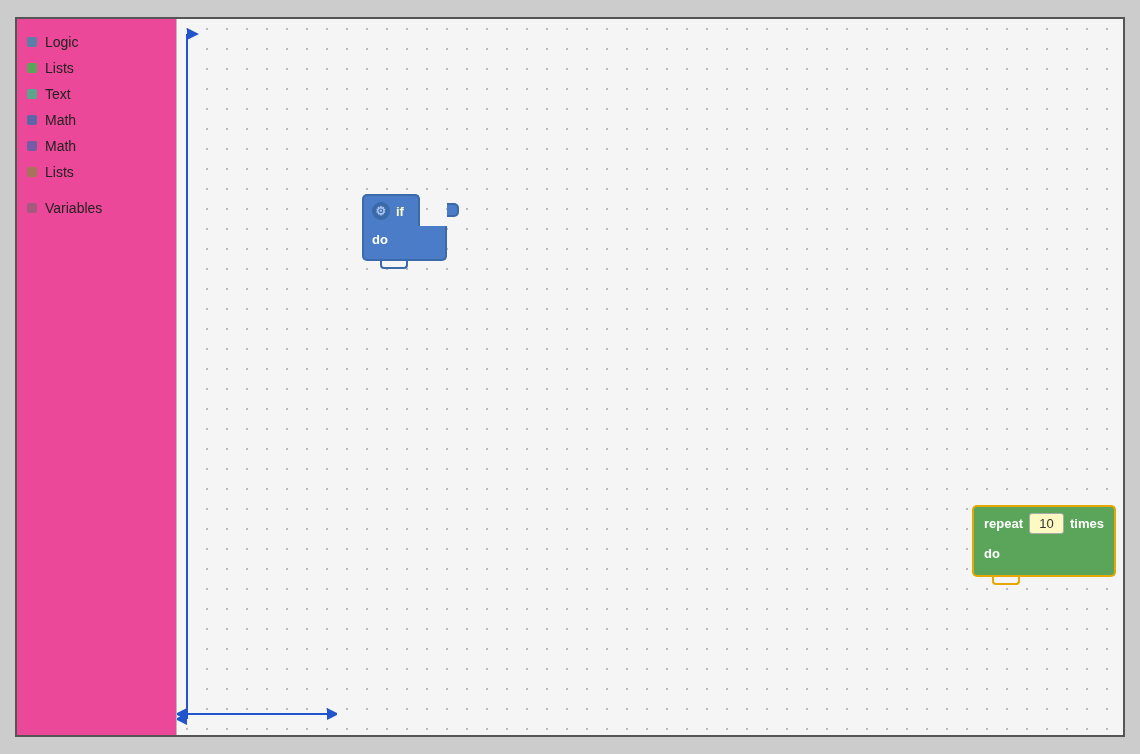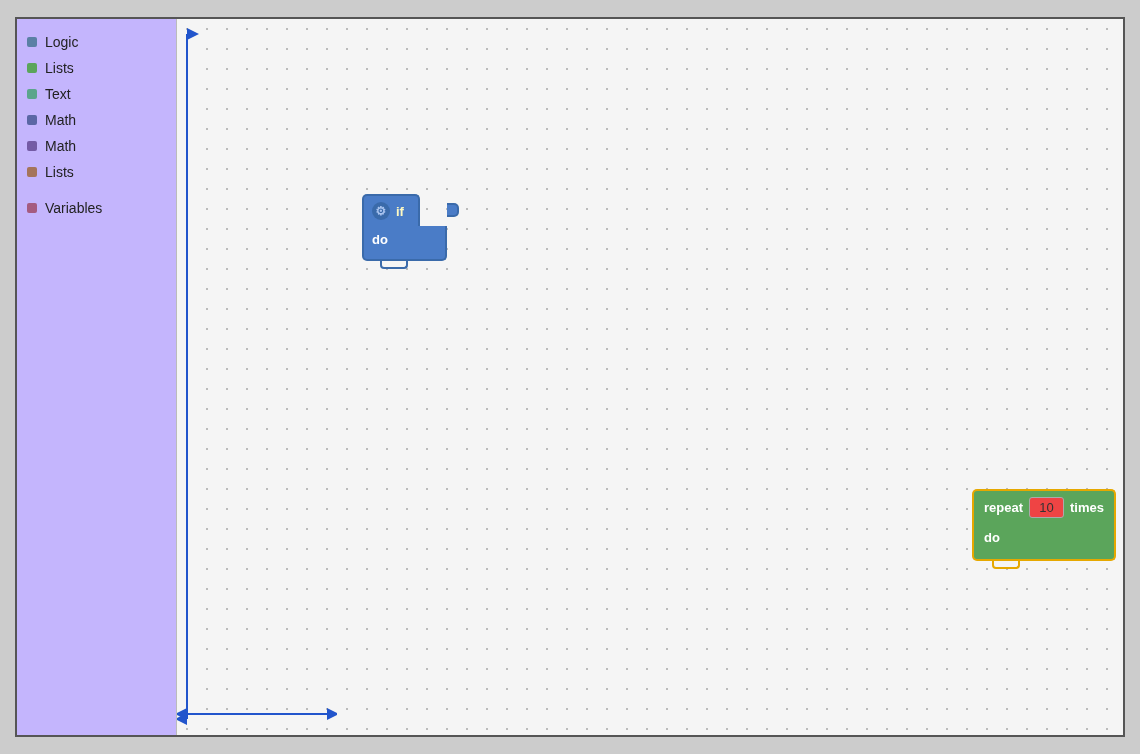--- a/index.html
+++ b/index.html
@@ -19,21 +19,21 @@
       border: 2px solid #555;
       display: flex;
       background: #fff;
       position: relative;
     }
 
     
     .sidebar {
       width: 160px;
       min-width: 160px;
-      background: #c4b5fd;
+      background: #ec4899;
       border-right: 1px solid #bbb;
       display: flex;
       flex-direction: column;
       padding: 10px 0;
       position: relative;
     }
 
     .sidebar-item {
       display: flex;
       align-items: center;
@@ -69,21 +69,21 @@
     
     .block-if {
       position: absolute;
       left: 185px;
       top: 175px;
     }
 
     .block-repeat {
       position: absolute;
       left: 795px;
-      top: 470px;
+      top: 486px;
     }
 
     
     .if-block {
       display: inline-flex;
       flex-direction: column;
       font-family: sans-serif;
       font-size: 13px;
       font-weight: bold;
       color: #fff;
@@ -104,21 +104,21 @@
     .repeat-block {
       display: inline-flex;
       flex-direction: column;
       font-family: sans-serif;
       font-size: 13px;
       font-weight: bold;
       color: #fff;
     }
 
     .number-input-box {
-      background: #ef4444;
+      background: #fef9c3;
       border: 1px solid #aaa;
       border-radius: 3px;
       padding: 2px 6px;
       color: #333;
       font-size: 13px;
       font-weight: normal;
       min-width: 35px;
       text-align: center;
     }
 

